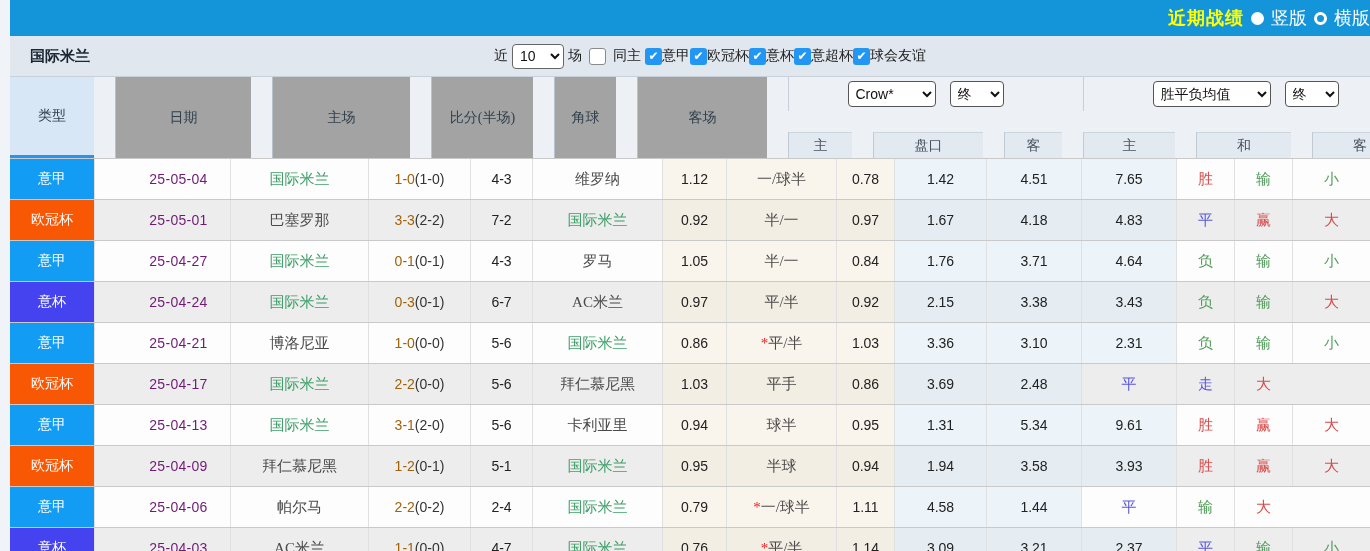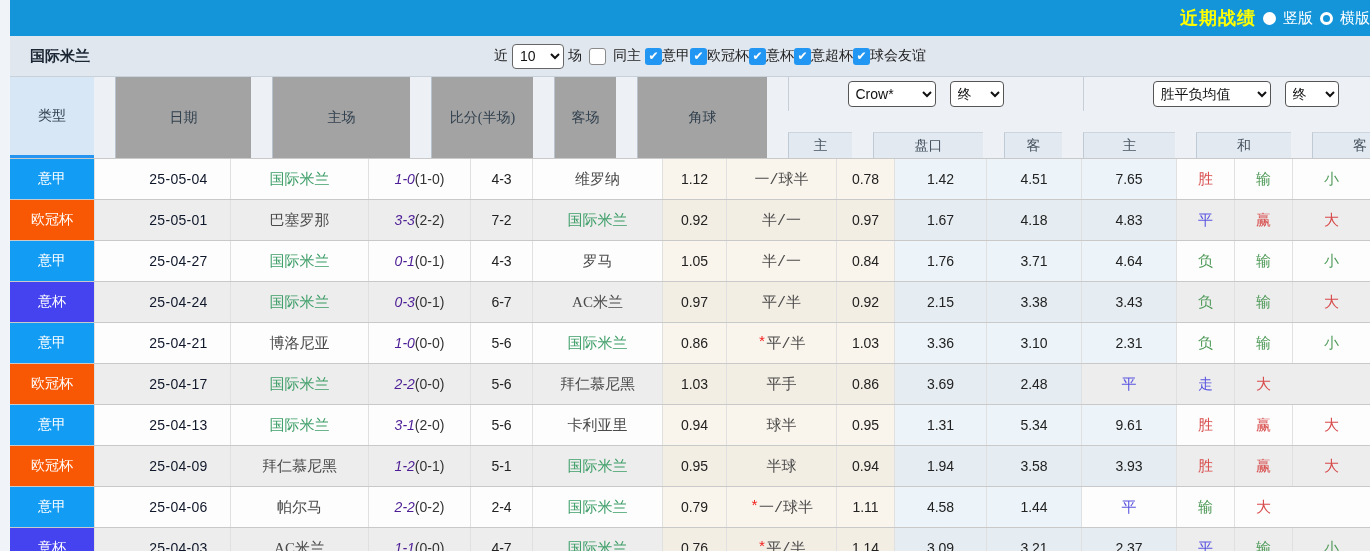--- a/index.html
+++ b/index.html
@@ -5,21 +5,21 @@
   * { margin:0; padding:0; box-sizing:border-box; }
   html,body { width:1370px; height:551px; overflow:hidden; }
   body { background:#f0f3f8; font-family:"Liberation Sans","DejaVu Sans",sans-serif; }
   .serif { font-family:"Liberation Serif","DejaVu Serif",serif; }
 
   .wrap { margin-left:10px; width:1360px; }
 
   
   .topbar { height:36px; background:#1495d9; display:flex; align-items:center; justify-content:flex-end; gap:7px; }
   .topbar .title { color:#ffff00; font-weight:bold; font-size:18px; letter-spacing:1px; }
-  .radio-group { display:flex; align-items:center; gap:7px; color:#fff; font-size:15px; }
+  .radio-group { display:flex; align-items:center; gap:7px; color:#fff; font-size:18px; }
   .radio-sel { width:13px; height:13px; background:#fff; border-radius:50%; display:inline-block; }
   .radio-un { width:13px; height:13px; border:3px solid #fff; border-radius:50%; display:inline-block; }
 
   
   .filterbar { height:40px; background:#e1e7ef; position:relative; display:flex; align-items:center; }
   .team-title { margin-left:20px; font-size:15px; font-weight:bold; color:#1a2633; }
   .filters { position:absolute; left:480px; top:0; height:40px; display:flex; align-items:center; font-size:14px; color:#222; white-space:nowrap; }
   .filters .lbl { margin:0 4px; }
   select { font-size:14px; background:#fff; border:1px solid #666; border-radius:4px; padding:2px 3px; color:#111; font-family:"Liberation Sans","DejaVu Sans",sans-serif; }
   .count-select { width:52px; height:25px; }
@@ -39,27 +39,27 @@
   .sc12{grid-column:12}.sc13{grid-column:13}.sc14{grid-column:14}.sc15{grid-column:15}
   .hsel { height:26px; border:1px solid #555; border-radius:4px; }
   .sel-crow { width:88px; } .sel-small { width:54px; } .sel-avg { width:118px; } .sel-full { width:68px; }
 
   .trow { height:41px; background:#fdfdfd; border-top:1px solid #c9c9c9; }
   .trow.even { background:#ededed; }
   .cell { display:flex; align-items:center; justify-content:center; border-left:1px solid #e0e0e0; font-size:14px; color:#222; overflow:hidden; }
   .cell:first-child { border-left:none; }
   .league { color:#fff; font-size:14px; }
   .lg-blue { background:#129cf3; } .lg-orange { background:#f85803; } .lg-violet { background:#4543ef; }
-  .date { color:#0f172a; letter-spacing:.3px;padding-left:32px; }
+  .date { color:#701a75; letter-spacing:.3px;padding-left:32px; }
   .team { font-size:15px; }
   .inter { color:#3e9e68; } .other { color:#4a4a4a; }
-  .score { color:#4c1d95;font-style:italic; } .half { color:#333; }
+  .score { color:#a16207; } .half { color:#333; }
   .cream { background:#faf5ec; } .bluebg { background:#ecf4f9; }
   .trow.even .cream { background:#f3eee4; } .trow.even .bluebg { background:#e6edf2; }
-  .pan { color:#4a4a4a; font-size:15px;font-family:Liberation Mono, monospace; }
+  .pan { color:#4a4a4a; font-size:15px; }
   .star { color:#f31b1b; }
   .res { font-size:15px; }
   .c-red { color:#d84b4b; } .c-green { color:#4f9a58; } .c-blue { color:#5a55e0; }
 </style>
 </head>
 <body>
 
 <div class="wrap">
 
   <div class="topbar">
@@ -95,22 +95,22 @@
       <span class="cbx on">✔</span>
       <span>球会友谊</span>
     </div>
   </div>
 
   <div class="thead grid">
     <div class="th serif first">类型</div>
     <div class="th serif">日期</div>
     <div class="th serif">主场</div>
     <div class="th serif">比分(半场)</div>
+    <div class="th serif">角球</div>
     <div class="th serif">客场</div>
-    <div class="th serif">角球</div>
 
     <div class="hgroup hg1">
       <select class="hsel sel-crow">
         <option>Crow*</option>
       </select>
       <select class="hsel sel-small">
         <option>终</option>
       </select>
     </div>
     <div class="hgroup hg2">

